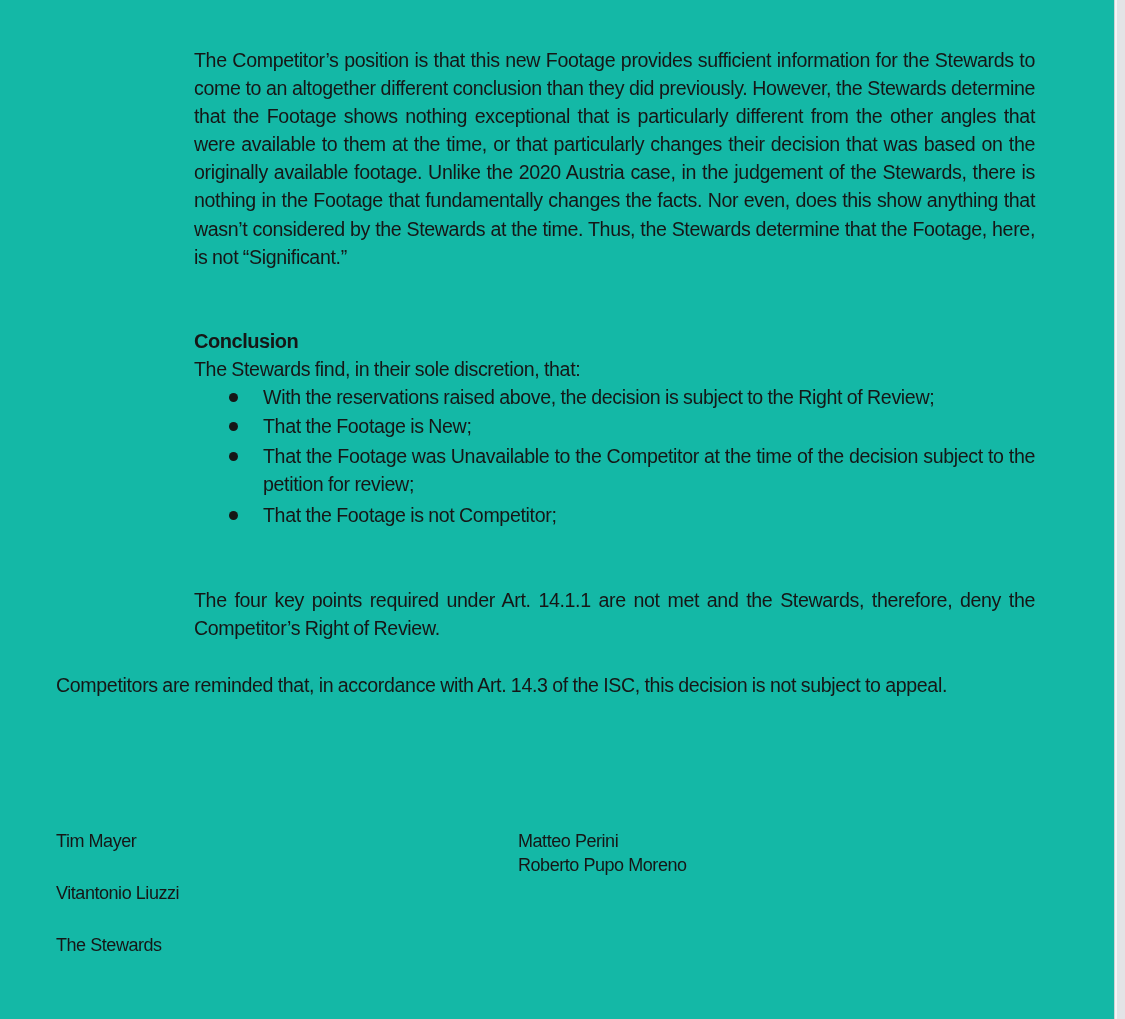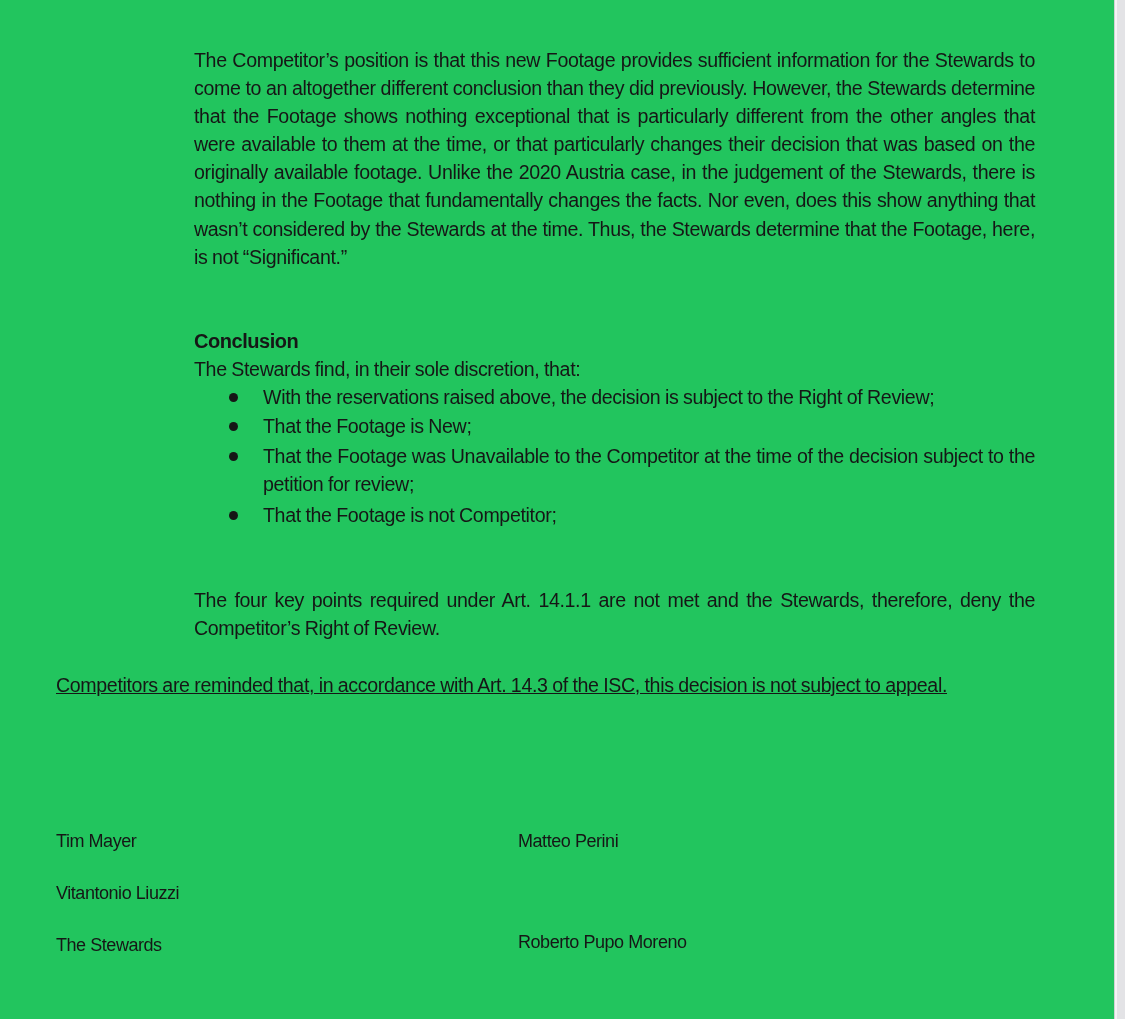--- a/index.html
+++ b/index.html
@@ -14,21 +14,21 @@
     overflow: hidden;
     font-family: "Liberation Sans", sans-serif;
     color: #161616;
   }
   .page {
     position: absolute;
     left: 0;
     top: 0;
     width: 1114px;
     height: 1019px;
-    background: #22c55e;
+    background: #14b8a6;
     border-right: 1px solid #d2d2d4;
   }
   .page-gutter {
     position: absolute;
     left: 1115px;
     top: 0;
     width: 10px;
     height: 1019px;
     background: #e3e3e6;
     border-left: 2px solid #f4f4f5;
@@ -96,21 +96,20 @@
     top: 586px;
     width: 841px;
     margin: 0;
   }
   .para-reminder {
     position: absolute;
     left: 56px;
     top: 671px;
     width: 960px;
     margin: 0;
-    text-decoration: underline;
   }
   .sig {
     position: absolute;
     margin: 0;
     font-weight: normal;
     font-size: 18px;
     line-height: 24px;
     letter-spacing: -0.45px;
   }
 </style>
@@ -144,18 +143,18 @@
     </li>
   </ul>
 
   <p class="text justify para-four">The four key points required under Art. 14.1.1 are not met and the Stewards, therefore, deny the Competitor’s Right of Review.</p>
 
   <p class="text para-reminder">Competitors are reminded that, in accordance with Art. 14.3 of the ISC, this decision is not subject to appeal.</p>
 
   <p class="sig" style="left:56px; top:829px;">Tim Mayer</p>
   <p class="sig" style="left:518px; top:829px;">Matteo Perini</p>
   <p class="sig" style="left:56px; top:881px;">Vitantonio Liuzzi</p>
-  <p class="sig" style="left:518px; top:930px;">Roberto Pupo Moreno</p>
+  <p class="sig" style="left:518px; top:853px;">Roberto Pupo Moreno</p>
   <p class="sig" style="left:56px; top:933px;">The Stewards</p>
 
 </div>
 
 <div class="page-gutter"></div>
 
 </body></html>

